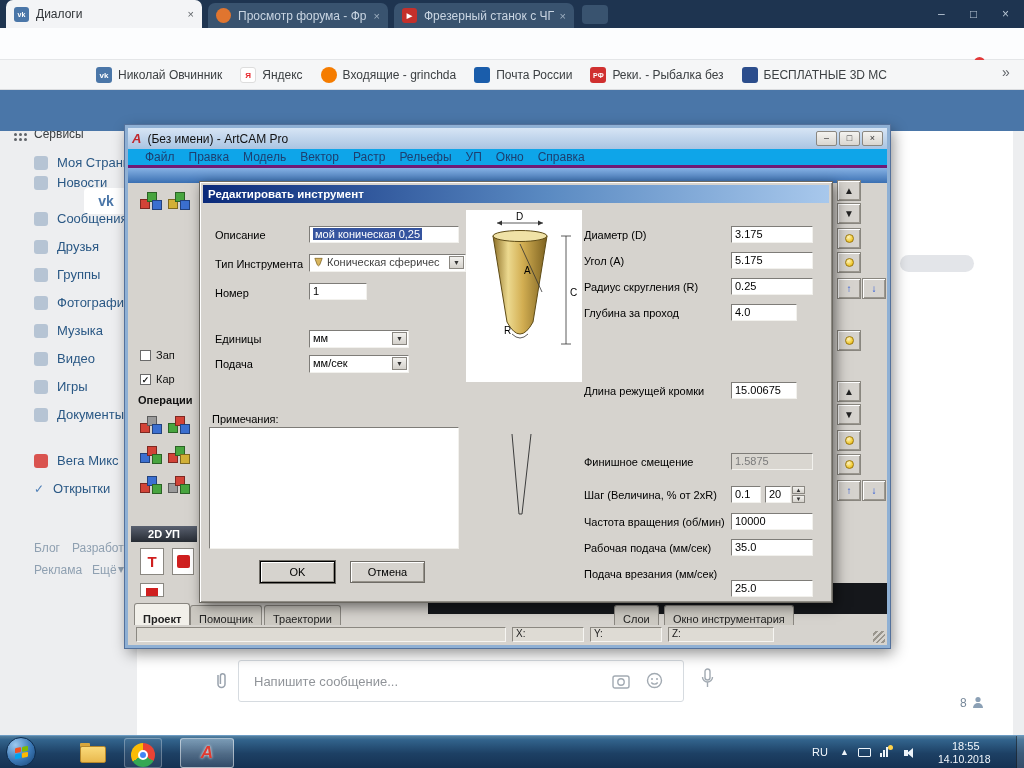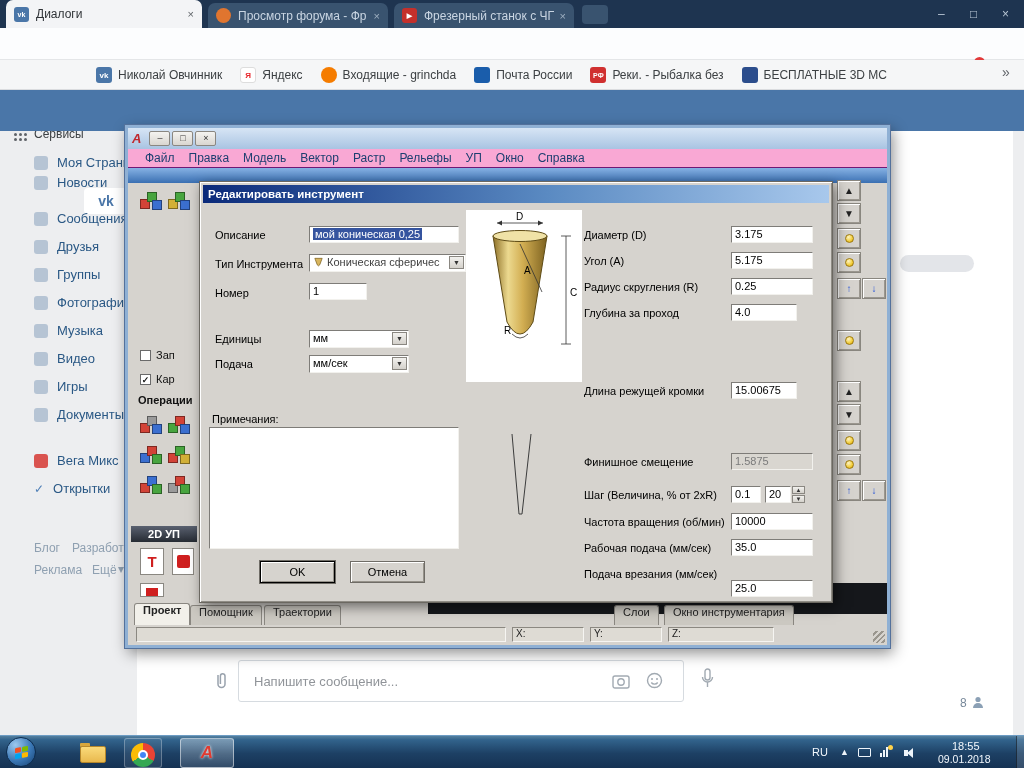--- a/index.html
+++ b/index.html
@@ -39,30 +39,30 @@
   .sideitem{position:absolute;left:34px;display:flex;align-items:center;gap:9px;font-size:13px;color:#2a5885;white-space:nowrap}
   .sideico{width:14px;height:14px;border-radius:3px;background:#b6c4d4;flex:0 0 14px}
   .vkfoot{position:absolute;font-size:12px;color:#8fa0b1;white-space:nowrap}
   #composerbox{position:absolute;left:238px;top:660px;width:446px;height:42px;background:#fff;border:1px solid #d6dbe0;border-radius:3px}
   #composerph{position:absolute;left:254px;top:674px;font-size:13px;color:#909499}
 
   
   #artcam{left:125px;top:125px;width:765px;height:523px;background:#d6d3ce;border:3px solid #8fb0d4;box-shadow:0 0 0 1px #54719b,3px 5px 14px rgba(0,0,0,.45);z-index:5}
   #actitle{position:absolute;left:0;top:0;width:759px;height:21px;background:linear-gradient(180deg,#d7e5f5,#a9c4e2);display:flex;align-items:center;padding:0 4px;font-size:12px;color:#111}
   .acbtn{width:21px;height:15px;background:linear-gradient(180deg,#f4f3f0,#d9d6d0);border:1px solid #8a8781;border-radius:2px;font-size:9px;line-height:12px;text-align:center;color:#333;margin-left:2px}
-  #acmenu{position:absolute;left:0;top:21px;width:759px;height:19px;background:#f9a8d4;border-bottom:1px solid #701a75;display:flex;align-items:center;padding-left:10px}
+  #acmenu{position:absolute;left:0;top:21px;width:759px;height:19px;background:#0ea5e9;border-bottom:3px solid #701a75;display:flex;align-items:center;padding-left:10px}
   #acmenu span{font-size:12px;color:#1d3f70;padding:0 7px}
   #acblue{position:absolute;left:0;top:40px;width:759px;height:15px;background:linear-gradient(180deg,#86b2e4,#3a6fb2)}
   .cube{position:absolute;width:24px;height:21px}
   .cube i{position:absolute;width:10px;height:10px;border:1px solid rgba(0,0,0,.4)}
   .chk{position:absolute;width:11px;height:11px;background:#fff;border:1px solid #6a6a6a;font-size:9px;line-height:10px;text-align:center;color:#111;font-weight:bold}
   .aclbl{position:absolute;font-size:11px;color:#111;white-space:nowrap}
   .tbtn{position:absolute;width:24px;height:21px;background:#d6d3ce;border:1px solid #89867f;box-shadow:inset 1px 1px 0 #fff,inset -1px -1px 0 #9b978f;display:flex;align-items:center;justify-content:center;font-size:10px;color:#222}
   .bulb{width:9px;height:9px;border-radius:50%;background:radial-gradient(circle at 35% 30%,#fff6c8,#f4cf3a 60%,#cf9a12);border:1px solid #a07c10}
-  .actab{position:absolute;height:20px;background:#ccc9c2;border:1px solid #8a8781;border-bottom:none;border-radius:3px 3px 0 0;font-size:11px;color:#222;display:flex;align-items:flex-start;justify-content:center;padding:0 8px;white-space:nowrap}
+  .actab{position:absolute;height:20px;background:#ccc9c2;border:1px solid #8a8781;border-bottom:none;border-radius:3px 3px 0 0;font-size:11px;color:#222;display:flex;align-items:flex-end;justify-content:center;padding:0 8px;white-space:nowrap}
   .actab.active{background:#f2f0ea;height:22px;font-weight:bold}
   .sbox{position:absolute;height:15px;background:#dedbd4;border:1px solid #8b8881;border-bottom-color:#f6f5f2;border-right-color:#f6f5f2;font-size:10px;color:#222;line-height:12px;padding:0 3px}
 
   
   #dlg{position:absolute;left:71px;top:53px;width:634px;height:422px;background:#d6d3ce;border:1px solid #6b6861;box-shadow:inset 1px 1px 0 #fff,inset -1px -1px 0 #8f8c85,3px 4px 12px rgba(0,0,0,.5)}
   #dlgtitle{position:absolute;left:3px;top:3px;width:626px;height:18px;background:linear-gradient(90deg,#0b2a7a,#5a8ac2 55%,#a8c8ec);color:#fff;font-weight:bold;font-size:11.5px;line-height:18px;padding-left:5px}
   .dlbl{position:absolute;font-size:11px;color:#000;white-space:nowrap}
   .dfld{position:absolute;height:17px;background:#fff;border:1px solid #7e7c78;border-right-color:#f2f1ed;border-bottom-color:#f2f1ed;font-size:11px;line-height:15px;padding:0 3px;color:#000;white-space:nowrap;overflow:hidden}
   .dfld.dis{background:#d9d6d0;color:#7b7b7b}
   .combobtn{position:absolute;right:1px;top:1px;width:15px;height:13px;background:linear-gradient(180deg,#f2f1ee,#d4d1cb);border:1px solid #8a8781;font-size:7px;display:flex;align-items:center;justify-content:center;color:#333}
@@ -273,20 +273,21 @@
     </svg>
   <span class="abs" style="left:960px;top:696px;font-size:12px;color:#77889a">8</span>
   <svg class="abs" style="left:972px;top:696px" width="12" height="13" viewBox="0 0 12 13">
       <circle cx="6" cy="3.5" r="2.6" fill="#8ba0b5"></circle>
       <path d="M1 12 a5 5 0 0 1 10 0 z" fill="#8ba0b5"></path>
     </svg>
 
   <div class="abs" id="artcam">
     <div id="actitle">
       <span style="color:#c0272d;font-weight:bold;font-style:italic;font-size:13px;margin-right:6px">A</span>
+      <span style="flex:1">(Без имени) - ArtCAM Pro</span>
       <span class="acbtn">–</span>
       <span class="acbtn">□</span>
       <span class="acbtn">×</span>
     </div>
     <div id="acmenu">
       <span>Файл</span>
       <span>Правка</span>
       <span>Модель</span>
       <span>Вектор</span>
       <span>Растр</span>
@@ -540,17 +541,17 @@
       <i style="width:2px;height:4px;background:#eef4fa"></i>
         <i style="width:2px;height:7px;background:#eef4fa"></i>
         <i style="width:2px;height:10px;background:#eef4fa"></i>
       <i class="abs" style="left:8px;top:-2px;width:5px;height:5px;border-radius:50%;background:#ffd24a"></i>
     </span>
     <span class="abs" style="left:904px;top:12px">
       <i class="abs" style="left:0;top:2px;width:4px;height:6px;background:#eef4fa"></i>
       <i class="abs" style="left:3px;top:0;width:0;height:0;border-top:5px solid transparent;border-bottom:5px solid transparent;border-right:6px solid #eef4fa"></i>
     </span>
     <span class="traytxt" style="left:952px;top:4px">18:55</span>
-    <span class="traytxt" style="left:938px;top:17px;font-size:10.5px">09.01.2018</span>
+    <span class="traytxt" style="left:938px;top:17px;font-size:10.5px">14.10.2018</span>
     <span class="abs" style="left:1016px;top:0;width:8px;height:33px;background:rgba(255,255,255,.14);border-left:1px solid rgba(0,0,0,.5)"></span>
   </div>
 
 </div>
 
 </body></html>

